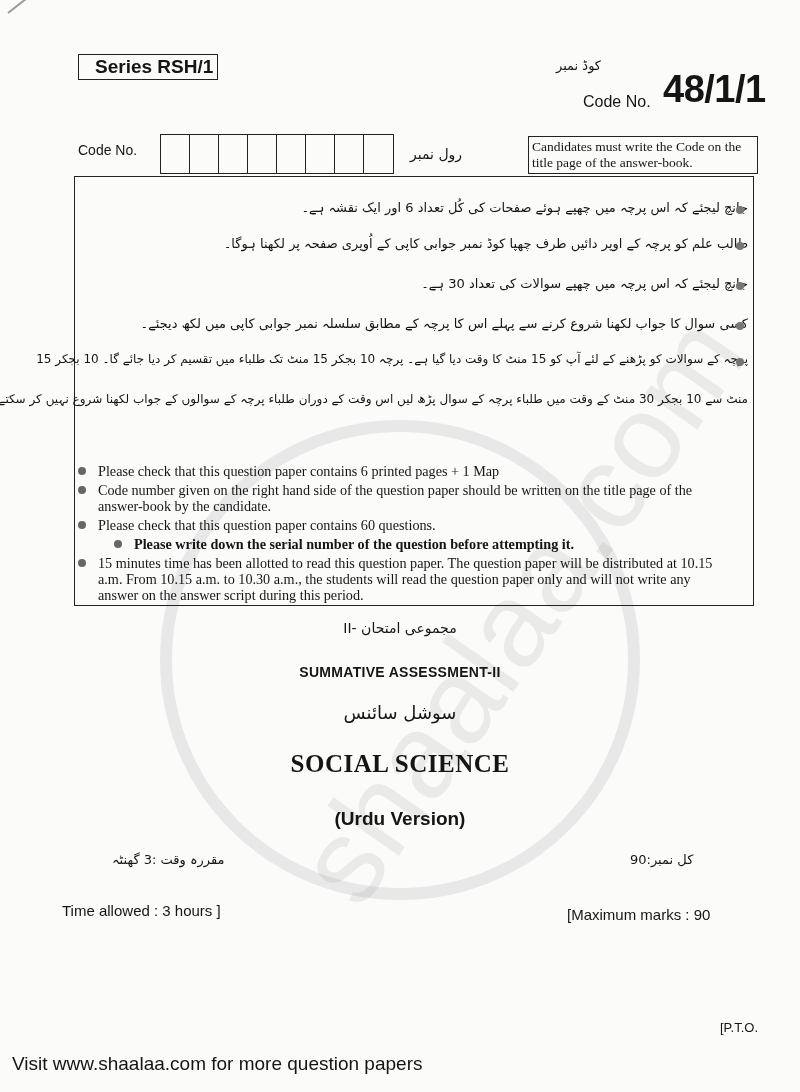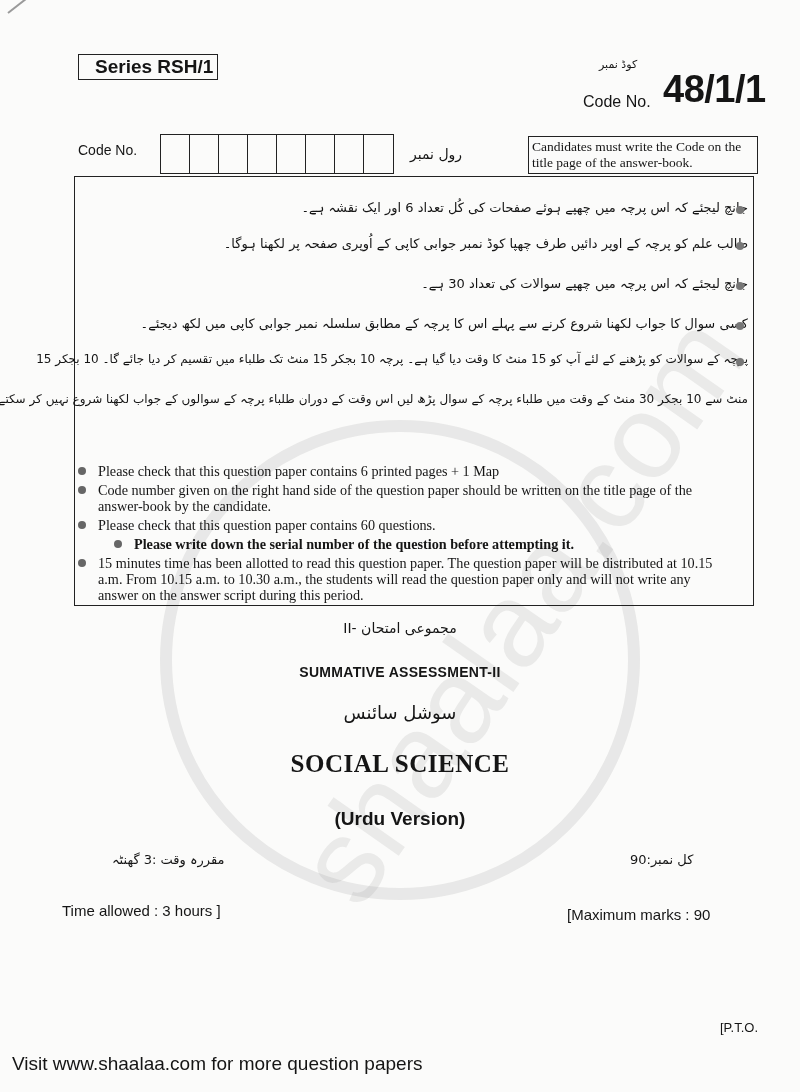--- a/index.html
+++ b/index.html
@@ -9,21 +9,21 @@
       font-family: "Liberation Serif", serif;
     }
     .abs { position: absolute; }
     .sans { font-family: "Liberation Sans", sans-serif; }
     .serif { font-family: "Liberation Serif", serif; }
     .urdu { font-family: "DejaVu Sans", sans-serif; direction: rtl; unicode-bidi: embed; }
 
     .corner-mark { left: 8px; top: 12px; width: 34px; height: 2px; background: #9a9a9a; transform: rotate(-38deg); transform-origin: left center; }
 
     .series-box { left: 78px; top: 54px; width: 140px; height: 26px; border: 1.5px solid #222; box-sizing: border-box; font-size: 19px; font-weight: bold; line-height: 24px; padding-left: 16px; }
-    .code-urdu { left: 599px; top: 58px; font-size: 11px; text-align: center; }
+    .code-urdu { left: 556px; top: 58px; font-size: 13px; text-align: center; }
     .code-label { left: 583px; top: 93px; font-size: 16px; }
     .code-value { left: 648px; top: 68px; font-size: 38px; font-weight: bold; letter-spacing: -0.5px; margin-left: 15px; }
 
     .roll-label { left: 78px; top: 142px; font-size: 14px; }
     .roll-boxes { left: 160px; top: 134px; display: flex; border: 1.2px solid #222; height: 38px; }
     .roll-box { width: 29px; height: 38px; border-right: 1.2px solid #222; box-sizing: border-box; }
     .roll-box:last-child { border-right: none; }
     .roll-urdu { left: 410px; top: 146px; font-size: 14px; }
 
     .cand-box { left: 528px; top: 136px; width: 230px; height: 38px; border: 1.4px solid #222; box-sizing: border-box; font-size: 13.5px; line-height: 16px; padding: 2px 3px; }

